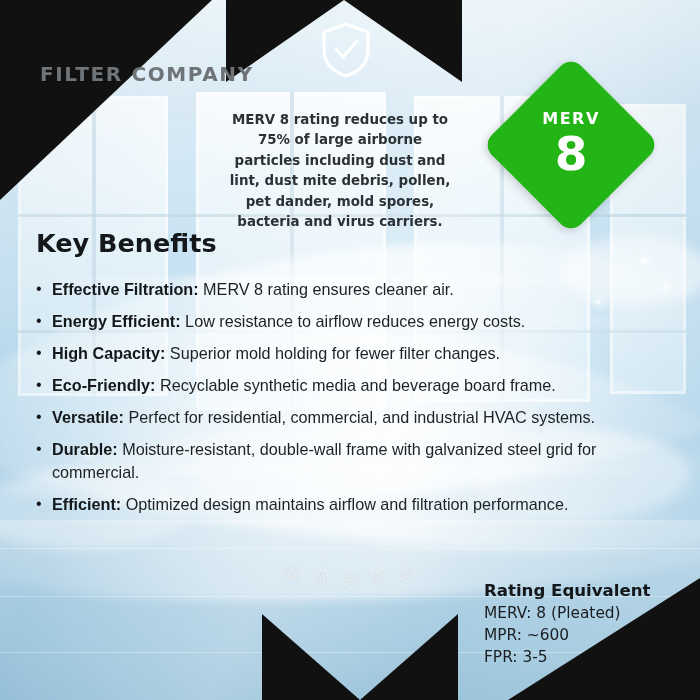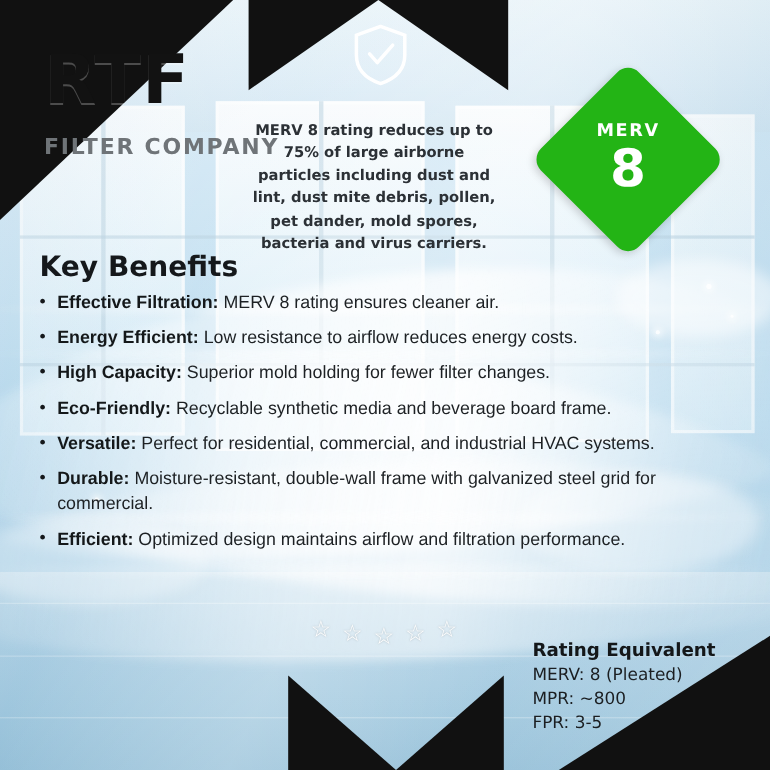--- a/index.html
+++ b/index.html
@@ -204,21 +204,21 @@
   .benefits {
     position: absolute;
     left: 36px; top: 228px;
     width: 630px;
   }
   .benefits-title {
     font-size: 25.5px;
     font-weight: bold;
     color: #15181b;
     font-family: "DejaVu Sans", sans-serif;
-    margin-bottom: 6px;
+    margin-bottom: 20px;
   }
   .b-item {
     display: flex;
     align-items: flex-start;
     margin-bottom: 9px;
     font-size: 16.2px;
     line-height: 1.42;
     color: #1d2124;
   }
   .b-bullet {
@@ -315,21 +315,20 @@
     <div class="sparkle" style="left:664px; top:286px; width:3px; height:3px;"></div>
     <div class="sparkle" style="left:86px; top:452px; width:4px; height:4px;"></div>
   </div>
 
   <div class="corner-tl"></div>
   <div class="corner-top-notch"></div>
   <div class="corner-br"></div>
   <div class="corner-bottom-notch"></div>
 
   <div class="logo">
-    <div class="logo-mark">RTF</div>
     <div class="logo-sub">FILTER COMPANY</div>
   </div>
 
   <div class="shield">
     <svg width="50" height="56" viewBox="0 0 50 56">
       <path d="M25 2 L47 10 V28 C47 42 37 50 25 54 C13 50 3 42 3 28 V10 Z" fill="none" stroke="#ffffff" stroke-width="3.2"></path>
       <path d="M15 27 L22 35 L36 19" fill="none" stroke="#ffffff" stroke-width="3.2" stroke-linecap="round" stroke-linejoin="round"></path>
     </svg>
   </div>
 
@@ -386,17 +385,17 @@
     <span class="star-up">☆</span>
     <span class="star-mid">☆</span>
     <span>☆</span>
     <span class="star-mid">☆</span>
     <span class="star-up">☆</span>
   </div>
 
   <div class="rating">
     <div class="rating-title">Rating Equivalent</div>
     <div class="rating-line">MERV: 8 (Pleated)</div>
-    <div class="rating-line">MPR: ~800</div>
+    <div class="rating-line">MPR: ~600</div>
     <div class="rating-line">FPR: 3-5</div>
   </div>
 
 </div>
 
 </body></html>

